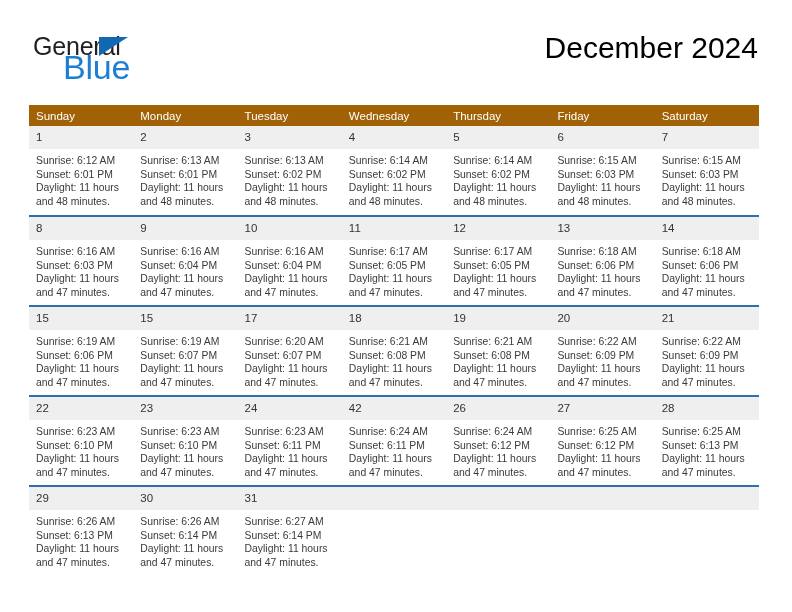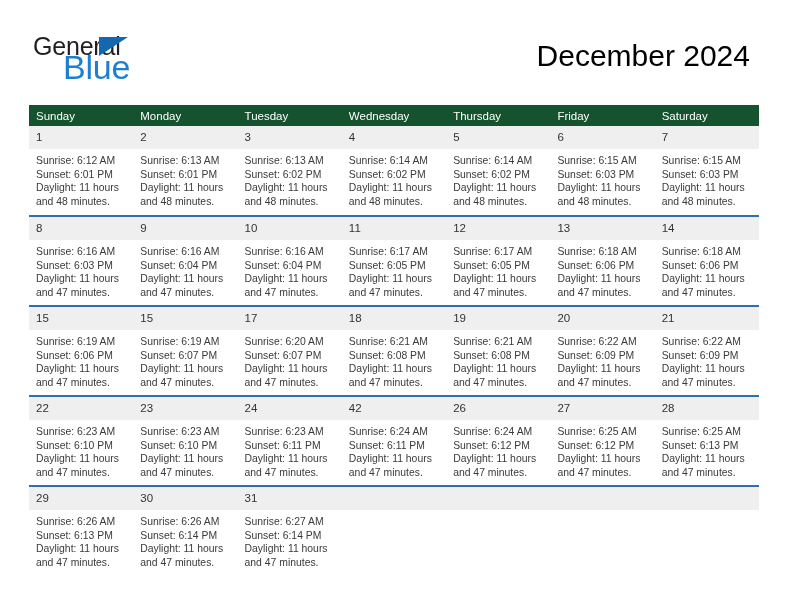--- a/index.html
+++ b/index.html
@@ -68,21 +68,21 @@
     position: absolute;
     right: 0;
     top: 0;
     text-align: right;
   }
   .cal-title {
     font-size: 30px;
     line-height: 36px;
     color: #000;
     font-weight: normal;
-    margin: 8px;
+    margin: 0;
     white-space: nowrap;
   }
   .cal-subtitle {
     font-size: 14.5px;
     line-height: 20px;
     color: #000;
     margin: 6px 0 0 0;
     white-space: nowrap;
   }
 
@@ -91,21 +91,21 @@
     position: absolute;
     left: 29px;
     top: 105px;
     width: 730px;
     border-collapse: collapse;
     table-layout: fixed;
   }
   .calendar col { width: 104.28px; }
 
   thead th {
-    background: #14532d;
+    background: #a16207;
     color: #ffffff;
     font-size: 11.5px;
     font-weight: normal;
     text-align: left;
     padding: 4px 0 4px 7px;
     height: 13px;
     border: none;
   }
 
   tbody tr { height: 90px; }

